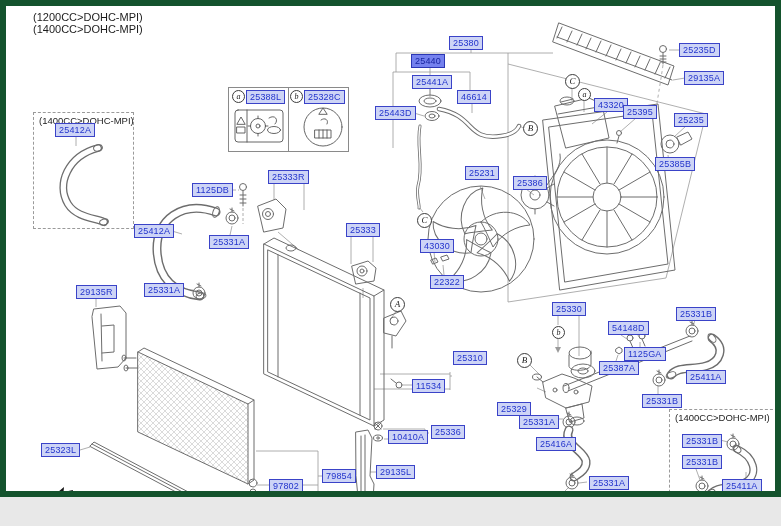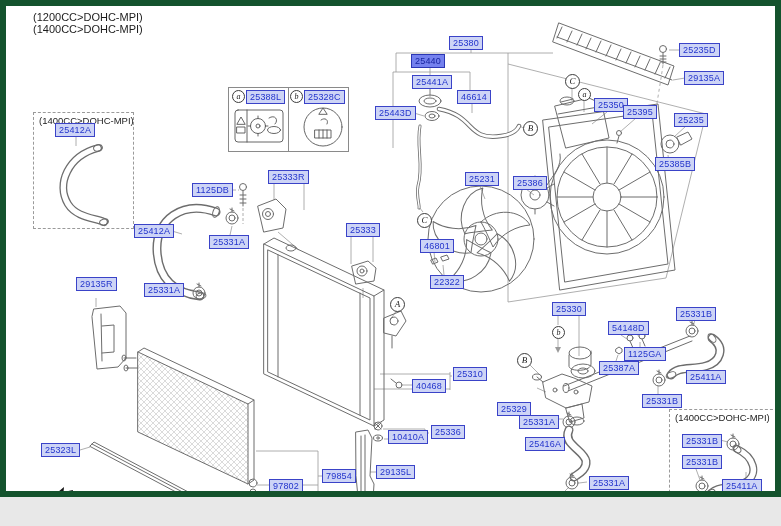--- a/index.html
+++ b/index.html
@@ -259,54 +259,54 @@
   <div class="plabel" style="left:676px;top:449px">25331B</div>
   <div class="plabel" style="left:716px;top:473px">25411A</div>
 
   <div class="plabel" style="left:443px;top:30px">25380</div>
   <div class="plabel selected" style="left:405px;top:48px">25440</div>
   <div class="plabel" style="left:406px;top:69px">25441A</div>
   <div class="plabel" style="left:451px;top:84px">46614</div>
   <div class="plabel" style="left:369px;top:100px">25443D</div>
   <div class="plabel" style="left:673px;top:37px">25235D</div>
   <div class="plabel" style="left:678px;top:65px">29135A</div>
-  <div class="plabel" style="left:588px;top:92px">25350</div>
+  <div class="plabel" style="left:588px;top:92px">43320</div>
   <div class="plabel" style="left:617px;top:99px">25395</div>
   <div class="plabel" style="left:668px;top:107px">25235</div>
   <div class="plabel" style="left:649px;top:151px">25385B</div>
-  <div class="plabel" style="left:459px;top:166px">25231</div>
+  <div class="plabel" style="left:459px;top:160px">25231</div>
   <div class="plabel" style="left:507px;top:170px">25386</div>
-  <div class="plabel" style="left:414px;top:233px">46801</div>
+  <div class="plabel" style="left:414px;top:233px">43030</div>
   <div class="plabel" style="left:424px;top:269px">22322</div>
   <div class="plabel" style="left:186px;top:177px">1125DB</div>
   <div class="plabel" style="left:262px;top:164px">25333R</div>
   <div class="plabel" style="left:128px;top:218px">25412A</div>
   <div class="plabel" style="left:203px;top:229px">25331A</div>
-  <div class="plabel" style="left:70px;top:271px">29135R</div>
+  <div class="plabel" style="left:70px;top:279px">29135R</div>
   <div class="plabel" style="left:138px;top:277px">25331A</div>
   <div class="plabel" style="left:340px;top:217px">25333</div>
-  <div class="plabel" style="left:447px;top:361px">25310</div>
-  <div class="plabel" style="left:406px;top:373px">40468</div>
+  <div class="plabel" style="left:447px;top:345px">25310</div>
+  <div class="plabel" style="left:406px;top:373px">11534</div>
   <div class="plabel" style="left:382px;top:424px">10410A</div>
   <div class="plabel" style="left:425px;top:419px">25336</div>
   <div class="plabel" style="left:35px;top:437px">25323L</div>
   <div class="plabel" style="left:263px;top:473px">97802</div>
   <div class="plabel" style="left:263px;top:489px">97803</div>
   <div class="plabel" style="left:316px;top:463px">79854</div>
   <div class="plabel" style="left:370px;top:459px">29135L</div>
   <div class="plabel" style="left:546px;top:296px">25330</div>
   <div class="plabel" style="left:602px;top:315px">54148D</div>
   <div class="plabel" style="left:618px;top:341px">1125GA</div>
   <div class="plabel" style="left:593px;top:355px">25387A</div>
   <div class="plabel" style="left:670px;top:301px">25331B</div>
   <div class="plabel" style="left:680px;top:364px">25411A</div>
   <div class="plabel" style="left:636px;top:388px">25331B</div>
   <div class="plabel" style="left:491px;top:396px">25329</div>
   <div class="plabel" style="left:513px;top:409px">25331A</div>
-  <div class="plabel" style="left:519px;top:431px">25416A</div>
+  <div class="plabel" style="left:530px;top:431px">25416A</div>
   <div class="plabel" style="left:583px;top:470px">25331A</div>
 
   <div class="marker" style="left:559px;top:68px">C</div>
   <div class="marker small" style="left:572px;top:82px">a</div>
   <div class="marker" style="left:517px;top:115px">B</div>
   <div class="marker" style="left:411px;top:207px">C</div>
   <div class="marker" style="left:384px;top:291px">A</div>
   <div class="marker small" style="left:546px;top:320px">b</div>
   <div class="marker" style="left:511px;top:347px">B</div>
   <div class="marker" style="left:547px;top:488px">A</div>

